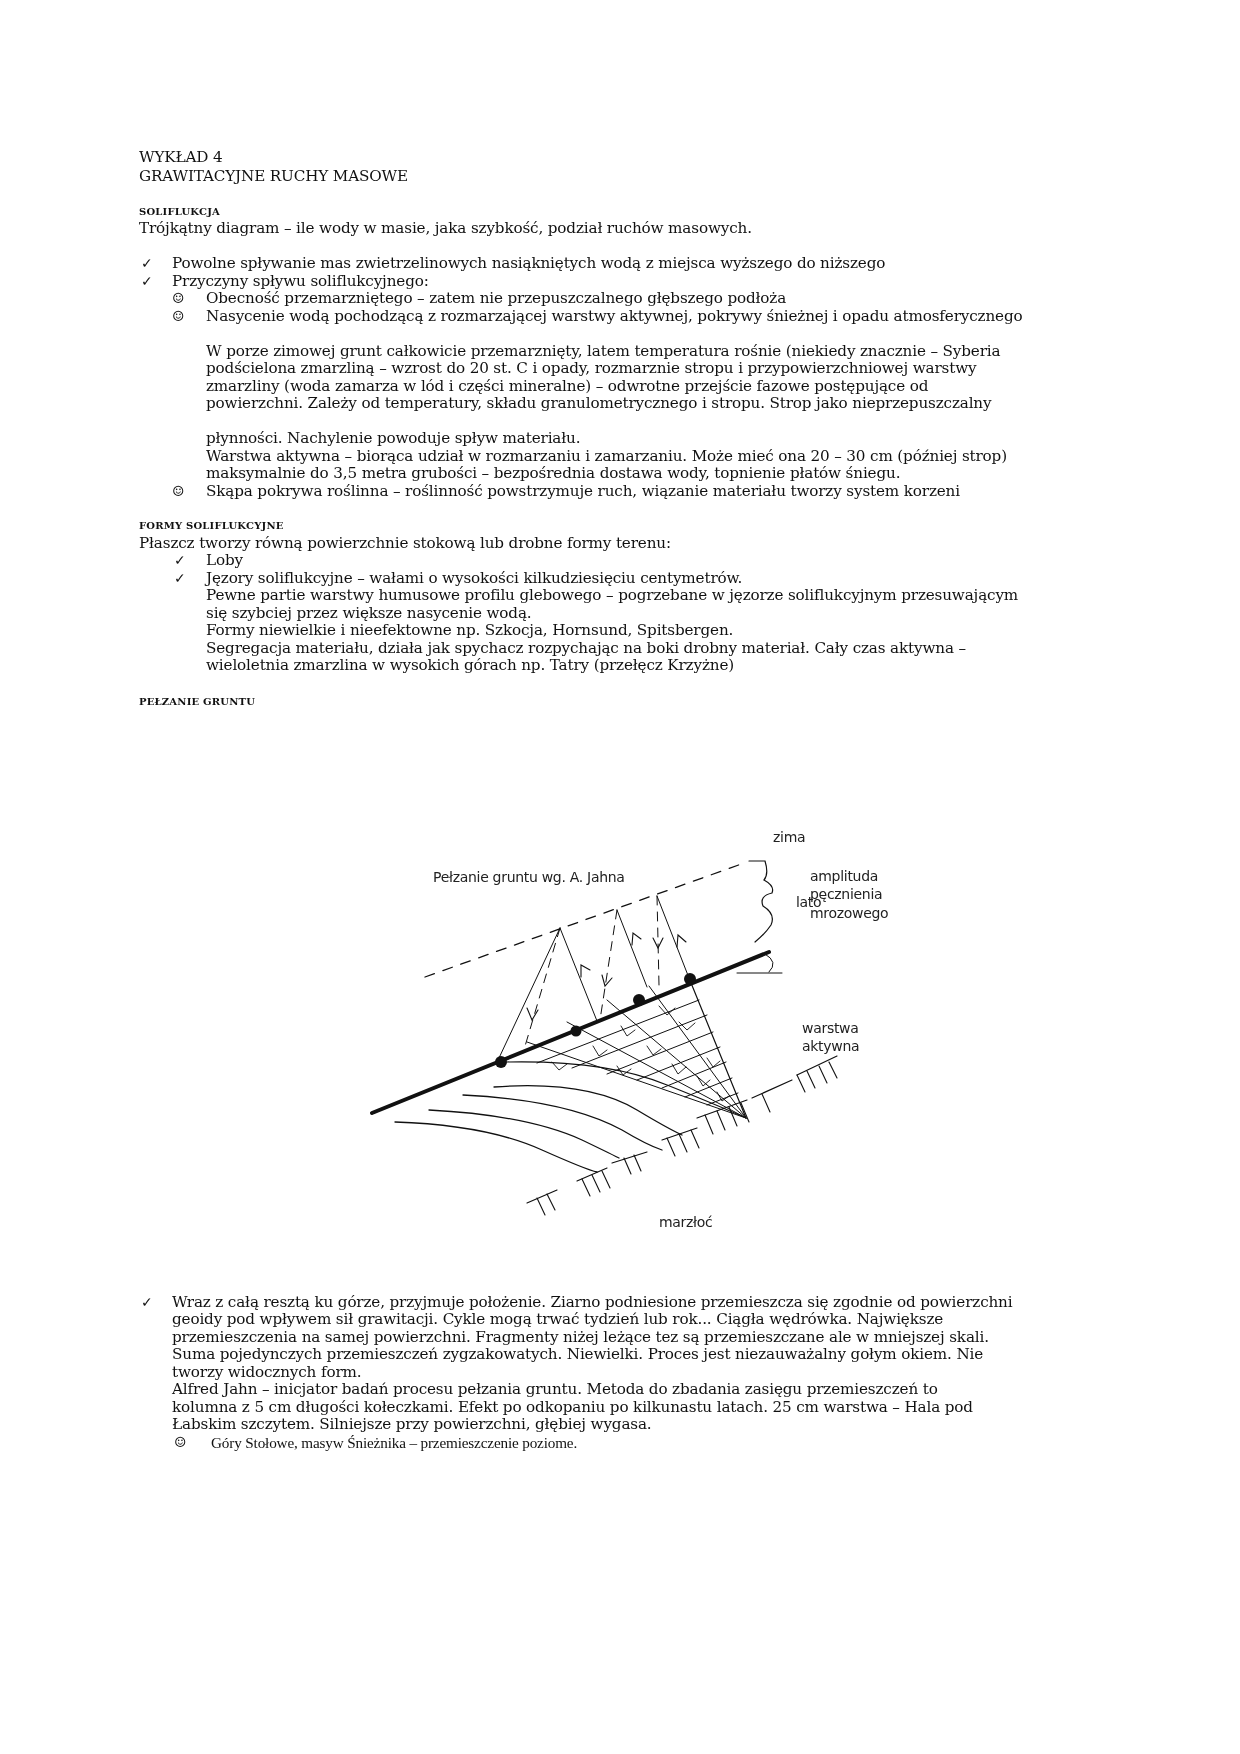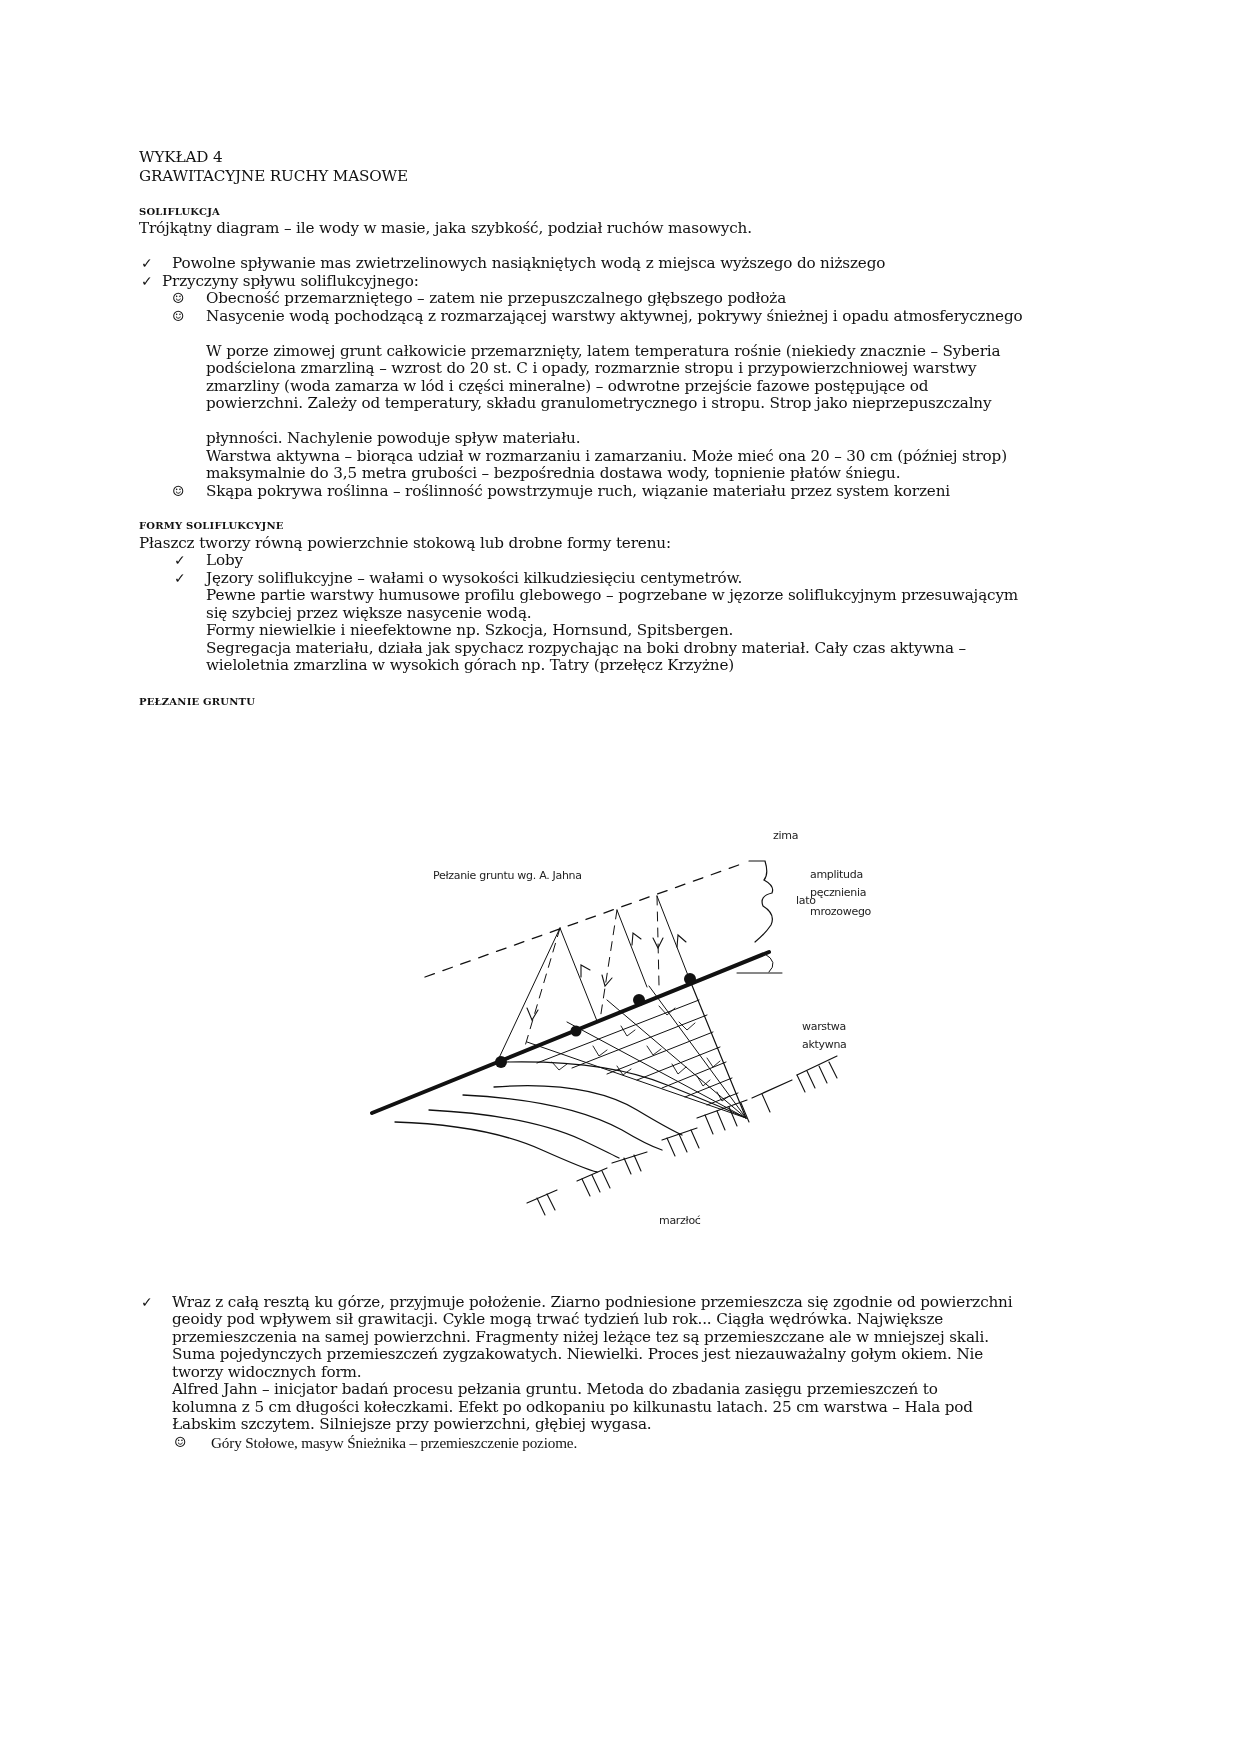--- a/index.html
+++ b/index.html
@@ -3,53 +3,53 @@
 <meta charset="utf-8">
 <style>
   html, body { margin: 0; padding: 0; background: #ffffff; }
   body { width: 1240px; height: 1754px; position: relative; overflow: hidden;
          font-family: "DejaVu Serif", "Liberation Serif", serif; color: #111; }
   .page { position: absolute; left: 0; top: 0; width: 1240px; height: 1754px; margin-left: 7px; }
   .line { position: absolute; font-size: 15.2px; line-height: 19.5px; white-space: nowrap; letter-spacing: -0.15px; }
   .heading { font-weight: bold; font-size: 10px; letter-spacing: 0.2px; }
   .bullet { position: absolute; font-size: 14px; line-height: 19.5px; }
   .diagram { position: absolute; left: 360px; top: 820px; width: 540px; height: 420px; }
-  .diagram-label { position: absolute; font-family: "DejaVu Sans", "Liberation Sans", sans-serif; font-size: 11px; color: #222; white-space: nowrap; letter-spacing: -0.3px; }
+  .diagram-label { position: absolute; font-family: "DejaVu Sans", "Liberation Sans", sans-serif; font-size: 14px; color: #222; white-space: nowrap; letter-spacing: -0.3px; }
 </style>
 </head>
 <body>
 
 <div class="page">
 
   <div class="line" style="left:132px; top:148px;">WYKŁAD 4</div>
   <div class="line" style="left:132px; top:167px;">GRAWITACYJNE RUCHY MASOWE</div>
 
   <div class="line heading" style="left:132px; top:202px;">SOLIFLUKCJA</div>
   <div class="line" style="left:132px; top:219px;">Trójkątny diagram – ile wody w masie, jaka szybkość, podział ruchów masowych.</div>
 
   <div class="bullet" style="left:134px; top:254px;">✓</div>
   <div class="line" style="left:165px; top:254px;">Powolne spływanie mas zwietrzelinowych nasiąkniętych wodą z miejsca wyższego do niższego</div>
   <div class="bullet" style="left:134px; top:272px;">✓</div>
-  <div class="line" style="left:155px; top:272px;">Przyczyny spływu soliflukcyjnego:</div>
+  <div class="line" style="left:165px; top:272px;">Przyczyny spływu soliflukcyjnego:</div>
 
   <div class="bullet" style="left:165px; top:289px;">☺</div>
   <div class="line" style="left:199px; top:289px;">Obecność przemarzniętego – zatem nie przepuszczalnego głębszego podłoża</div>
   <div class="bullet" style="left:165px; top:307px;">☺</div>
   <div class="line" style="left:199px; top:307px;">Nasycenie wodą pochodzącą z rozmarzającej warstwy aktywnej, pokrywy śnieżnej i opadu atmosferycznego</div>
 
   <div class="line" style="left:199px; top:342px;">W porze zimowej grunt całkowicie przemarznięty, latem temperatura rośnie (niekiedy znacznie – Syberia</div>
   <div class="line" style="left:199px; top:359px;">podścielona zmarzliną – wzrost do 20 st. C i opady, rozmarznie stropu i przypowierzchniowej warstwy</div>
   <div class="line" style="left:199px; top:377px;">zmarzliny (woda zamarza  w lód i części mineralne) – odwrotne przejście fazowe postępujące od</div>
   <div class="line" style="left:199px; top:394px;">powierzchni. Zależy od temperatury, składu granulometrycznego i stropu. Strop jako nieprzepuszczalny</div>
   <div class="line" style="left:199px; top:429px;">płynności. Nachylenie powoduje spływ materiału.</div>
   <div class="line" style="left:199px; top:447px;">Warstwa aktywna – biorąca udział w rozmarzaniu i zamarzaniu. Może mieć ona 20 – 30 cm (później strop)</div>
   <div class="line" style="left:199px; top:464px;">maksymalnie do 3,5 metra grubości – bezpośrednia dostawa wody, topnienie płatów śniegu.</div>
 
   <div class="bullet" style="left:165px; top:482px;">☺</div>
-  <div class="line" style="left:199px; top:482px;">Skąpa pokrywa roślinna – roślinność powstrzymuje ruch, wiązanie materiału przez system korzeni</div>
+  <div class="line" style="left:199px; top:482px;">Skąpa pokrywa roślinna – roślinność powstrzymuje ruch, wiązanie materiału tworzy system korzeni</div>
 
   <div class="line heading" style="left:132px; top:516px;">FORMY SOLIFLUKCYJNE</div>
   <div class="line" style="left:132px; top:534px;">Płaszcz tworzy równą powierzchnie stokową lub drobne formy terenu:</div>
 
   <div class="bullet" style="left:167px; top:551px;">✓</div>
   <div class="line" style="left:199px; top:551px;">Loby</div>
   <div class="bullet" style="left:167px; top:569px;">✓</div>
   <div class="line" style="left:199px; top:569px;">Jęzory soliflukcyjne – wałami o wysokości kilkudziesięciu centymetrów.</div>
 
   <div class="line" style="left:199px; top:586px;">Pewne partie warstwy humusowe profilu glebowego – pogrzebane w jęzorze soliflukcyjnym przesuwającym</div>

